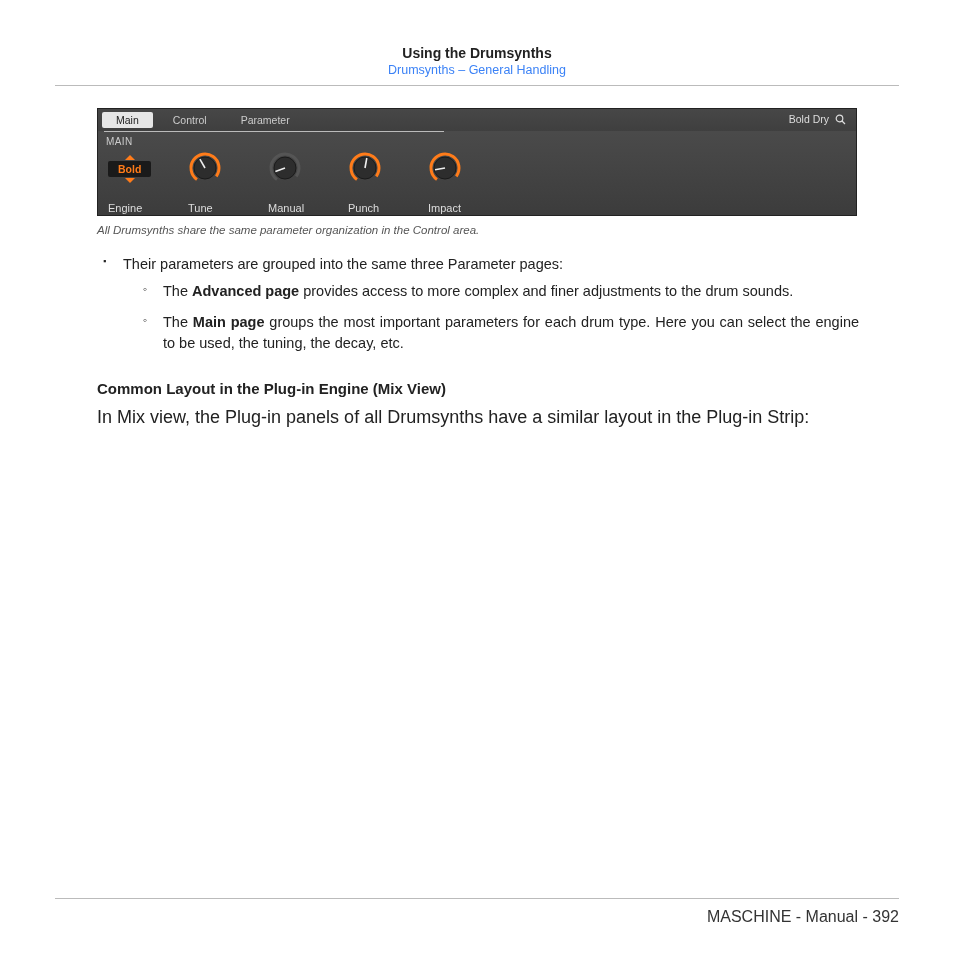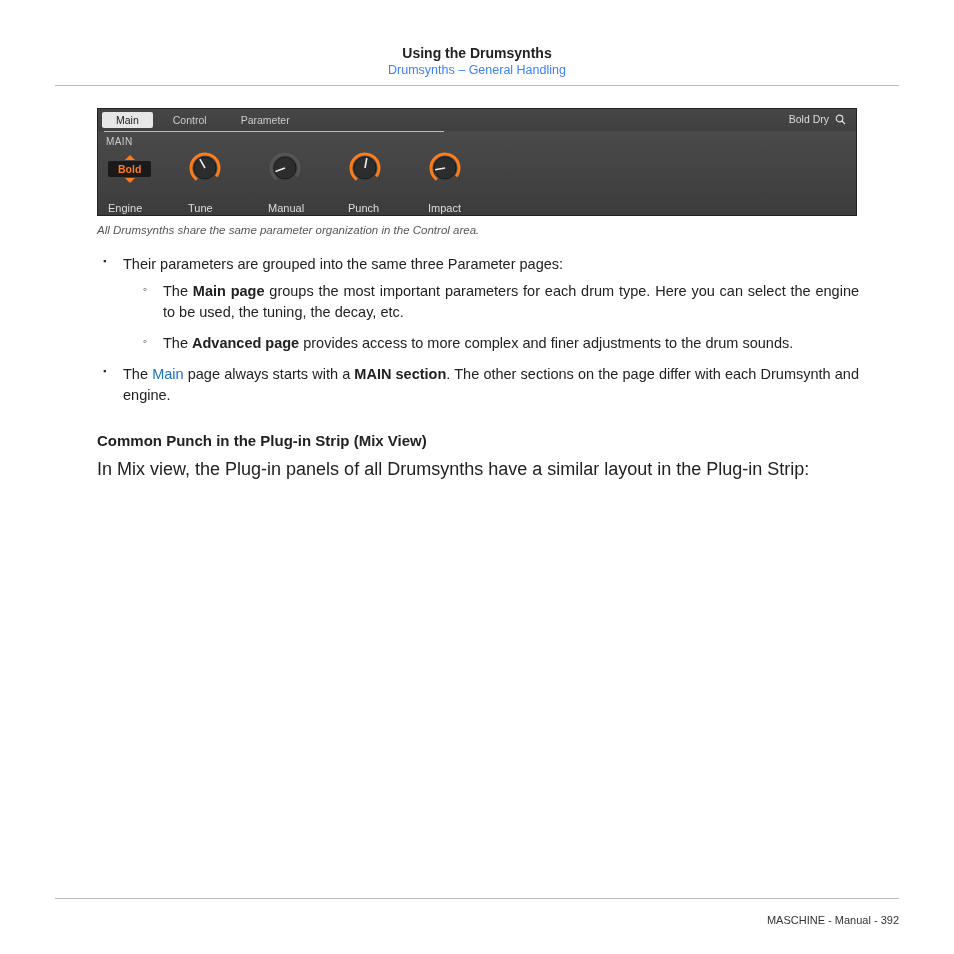--- a/index.html
+++ b/index.html
@@ -174,21 +174,21 @@
     position:absolute;
     left:55px; right:55px;
     bottom:55px;
     border:none;
     border-top:1px solid #bbb;
   }
   .footer-text {
     position:absolute;
     right:55px;
     bottom:28px;
-    font-size:11px;
+    font-size:16px;
     color:#333;
     margin-top:13px;
   }
 </style>
 </head>
 <body>
 
 <div class="header-right">
   <div class="header-title">Using the Drumsynths</div>
   <div class="header-sub">Drumsynths – General Handling</div>
@@ -255,29 +255,26 @@
       </div>
     </div>
 </div>
 <div class="figure-caption">All Drumsynths share the same parameter organization in the Control area.</div>
 
 <div class="content">
   <ul class="outer">
     <li>
       <span>Their parameters are grouped into the same three Parameter pages:</span>
       <ul class="inner" id="inner-list">
+          <li><span>The </span><b>Advanced page</b><span> provides access to more complex and finer adjustments to the drum sounds.</span></li>
           <li><span>The </span><b>Main page</b><span> groups the most important parameters for each drum type. Here you can select the engine to be used, the tuning, the decay, etc.</span></li>
-          <li><span>The </span><b>Advanced page</b><span> provides access to more complex and finer adjustments to the drum sounds.</span></li>
         </ul>
     </li>
-    <li class="justify">
-      <span>The </span><span class="link">Main</span><span> page always starts with a </span><b>MAIN section</b><span>. The other sections on the page differ with each Drumsynth and engine.</span>
-    </li>
   </ul>
 </div>
 
-<div class="subheading">Common Punch in the Plug-in Strip (Mix View)</div>
+<div class="subheading">Common Layout in the Plug-in Engine (Mix View)</div>
 <div class="body-line">In Mix view, the Plug-in panels of all Drumsynths have a similar layout in the Plug-in Strip:</div>
 
 <hr class="footer-hr">
 <div class="footer-text">
   <span>MASCHINE</span> - <span>Manual</span> - <span>392</span>
 </div>
 
 </body></html>

